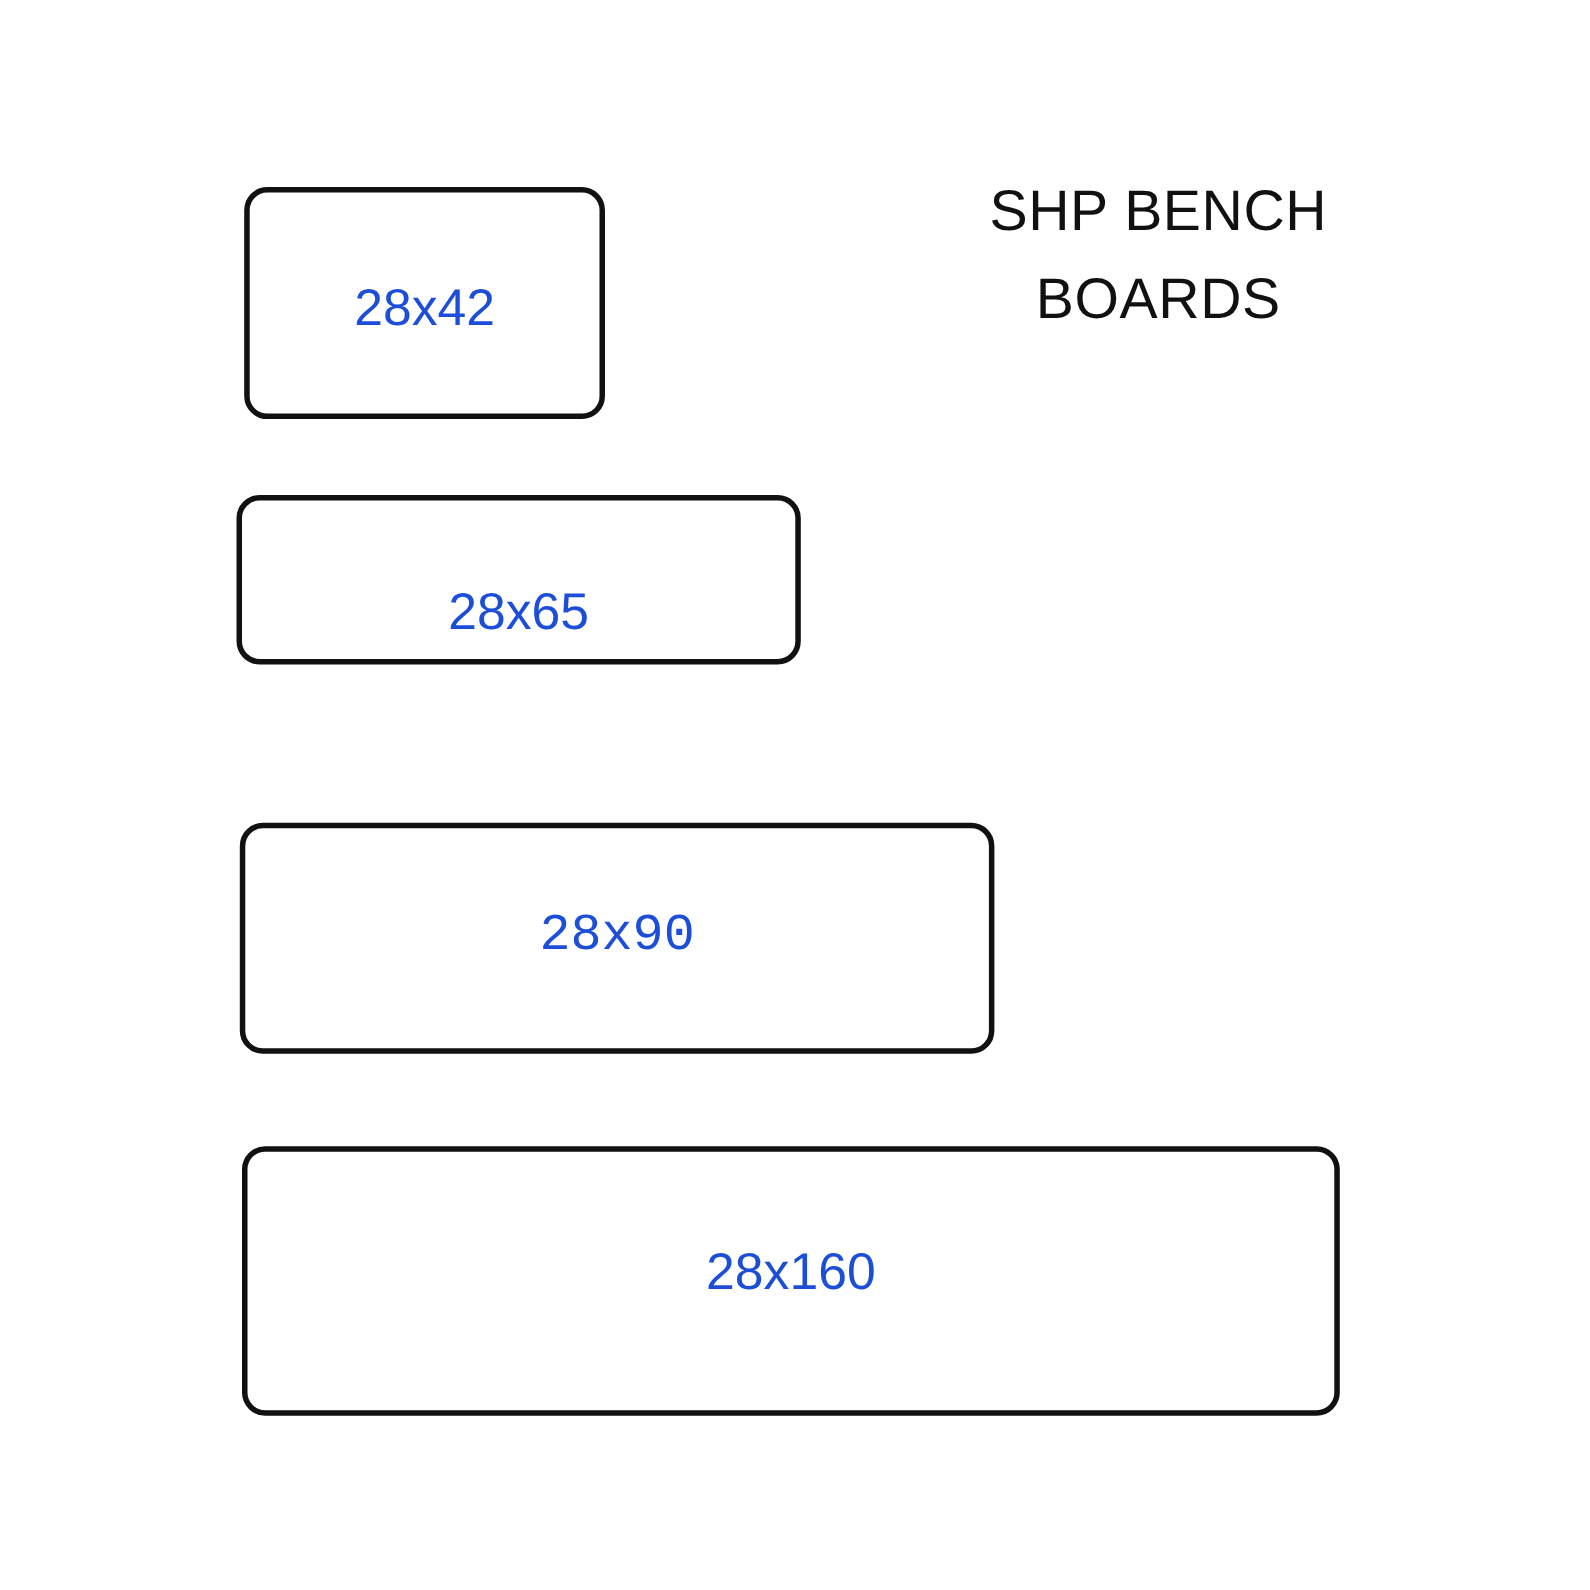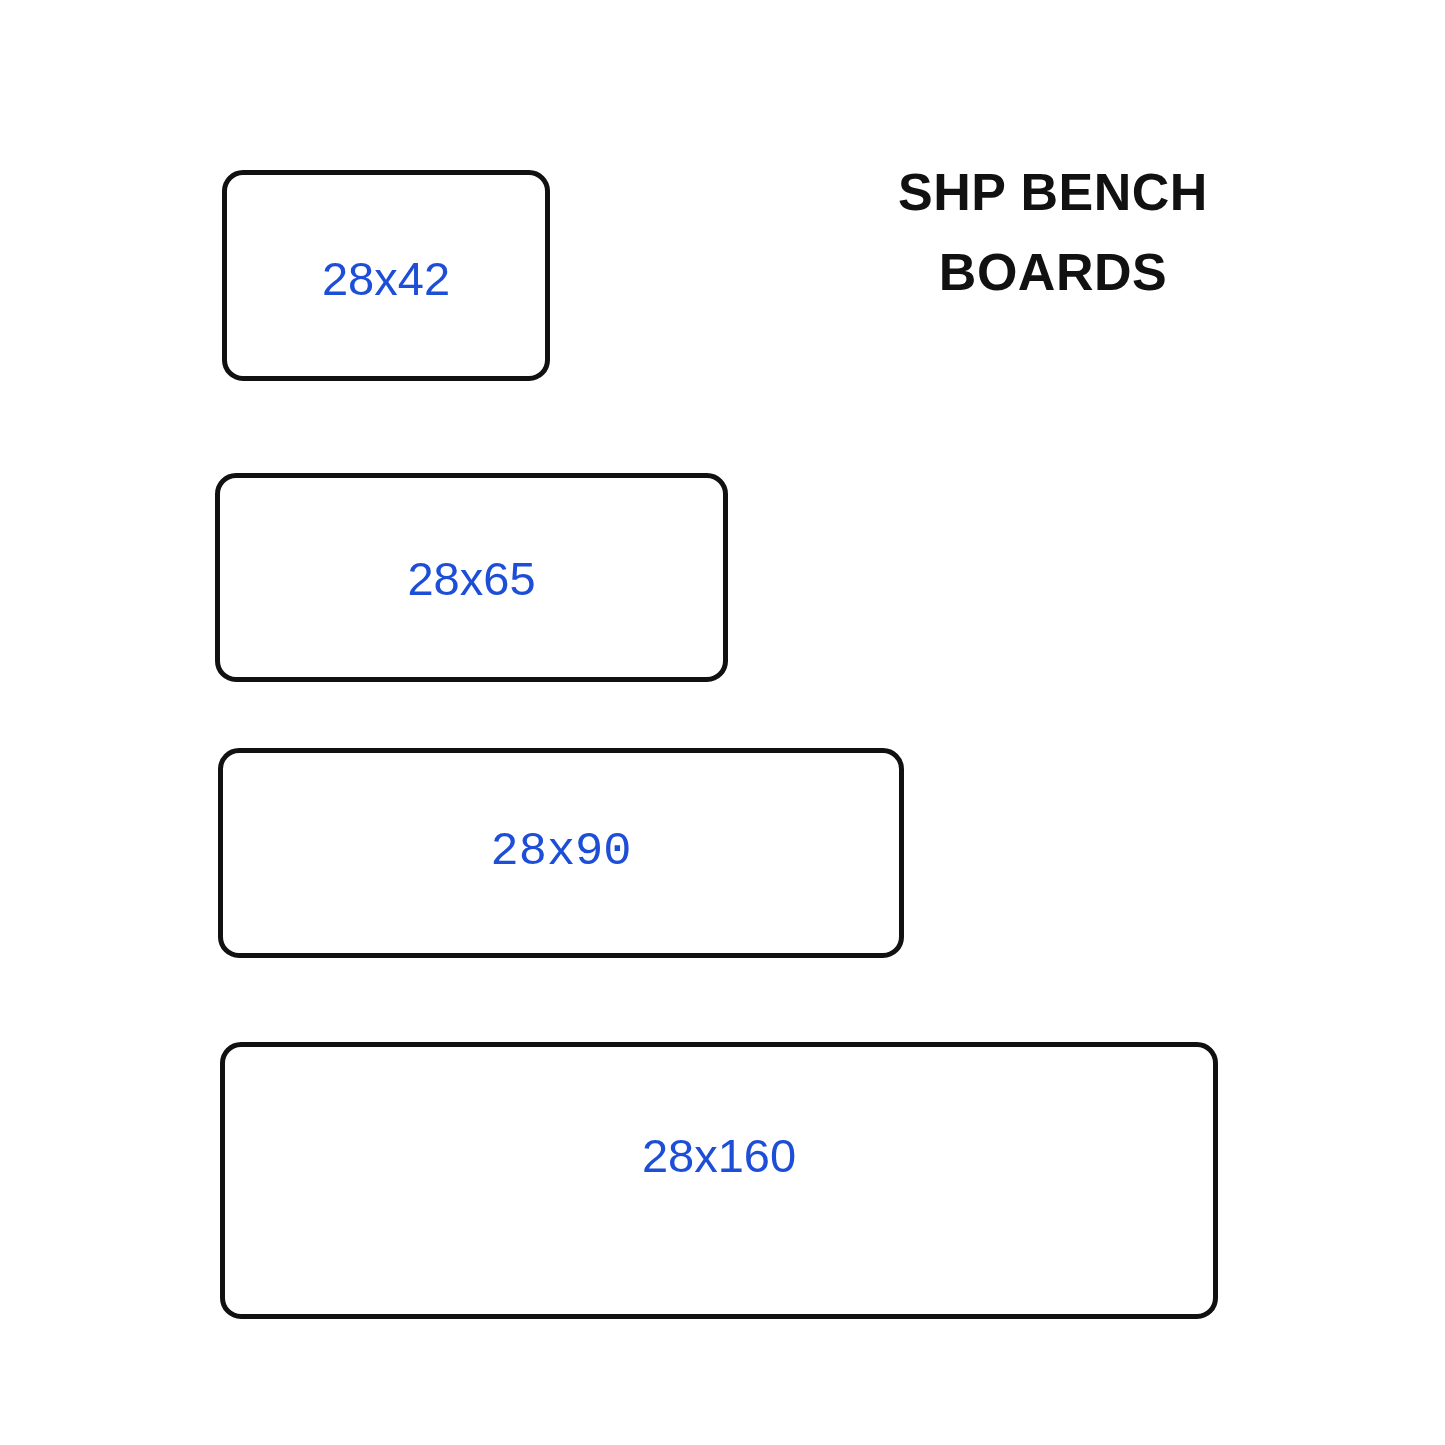--- a/index.html
+++ b/index.html
@@ -27,21 +27,20 @@
     text-align: center;
     color: #111111;
     font-size: 52px;
     line-height: 80px;
     letter-spacing: 0.5px;
     font-weight: 400;
     white-space: nowrap;
   }
   .title-line {
     display: block;
-    font-weight: bold;
   }
 
   
   .board {
     position: absolute;
     box-sizing: border-box;
     background: #ffffff;
     border: 5px solid #111111;
     border-radius: 21px;
   }
@@ -54,27 +53,27 @@
     font-size: 47px;
     line-height: 47px;
     font-weight: 400;
     letter-spacing: 0px;
     white-space: nowrap;
   }
 
   #board-0 { left: 222px; top: 170px;  width: 328px; height: 211px; }
   #board-0 .board-label { top: 80px; }
 
-  #board-1 { left: 215px; top: 473px;  width: 513px; height: 209px; }
+  #board-1 { left: 215px; top: 450px;  width: 513px; height: 154px; }
   #board-1 .board-label { top: 77px; }
 
   #board-2 { left: 218px; top: 748px;  width: 686px; height: 210px; }
   #board-2 .board-label { top: 75px; font-family: Liberation Mono, monospace; }
 
-  #board-3 { left: 220px; top: 1042px; width: 998px; height: 277px; }
+  #board-3 { left: 220px; top: 1042px; width: 998px; height: 245px; }
   #board-3 .board-label { top: 85px; }
 </style>
 </head>
 <body>
 
 <div id="canvas">
 
   <div class="title-block">
     <span class="title-line">SHP BENCH</span>
     <span class="title-line">BOARDS</span>

